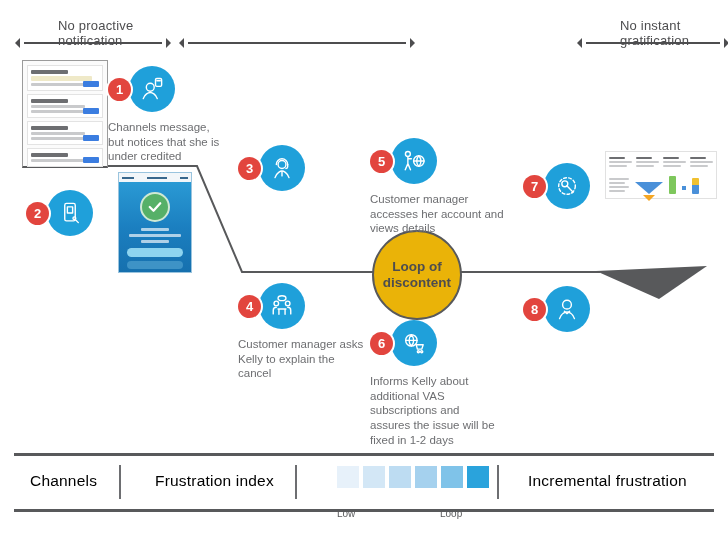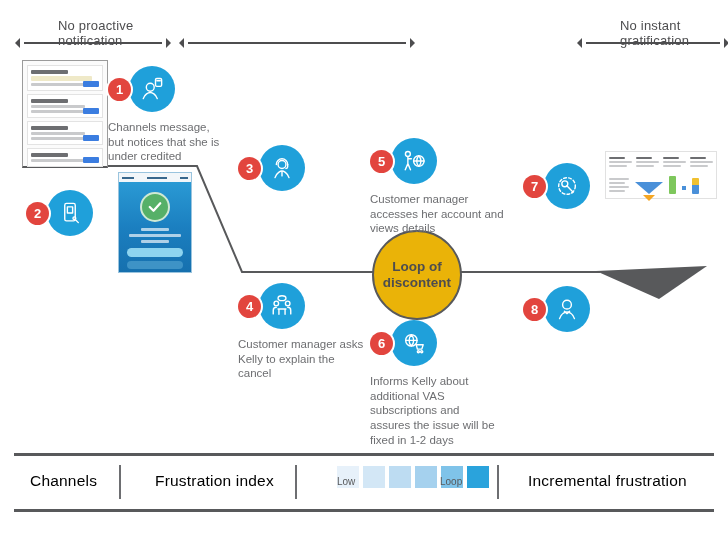--- a/index.html
+++ b/index.html
@@ -71,21 +71,21 @@
   .vbar-stack { width:7px; height:16px; border-radius:1px; background:linear-gradient(180deg,#f0c030 0 45%,#4a90d9 45% 100%); }
   .dot-blue { width:4px; height:4px; background:#4a90d9; margin-bottom:4px; }
 
   
   .rule { position:absolute; left:14px; width:700px; height:3px; background:#58595b; z-index:2; }
   .rule.top { top:453px; } .rule.bottom { top:509px; }
   .legend-label { position:absolute; font-size:15.5px; color:#000000; z-index:2; letter-spacing:.2px; }
   .vdiv { position:absolute; width:2px; height:34px; top:465px; background:#6d6e71; z-index:2; }
   .swatches { position:absolute; left:337px; top:466px; display:flex; gap:4px; z-index:2; }
   .swatch { width:22px; height:22px; }
-  .scale-cap { position:absolute; top:476px; font-size:10px; color:#58595b; z-index:2; }
+  .scale-cap { position:absolute; top:508px; font-size:10px; color:#58595b; z-index:2; }
 </style>
 </head>
 <body>
 
 <div class="canvas">
 
   <div class="phase" style="left:14px;width:158px;">
     <span class="phase-label">No proactive notification</span>
     <div class="phase-arrow"></div>
   </div>

